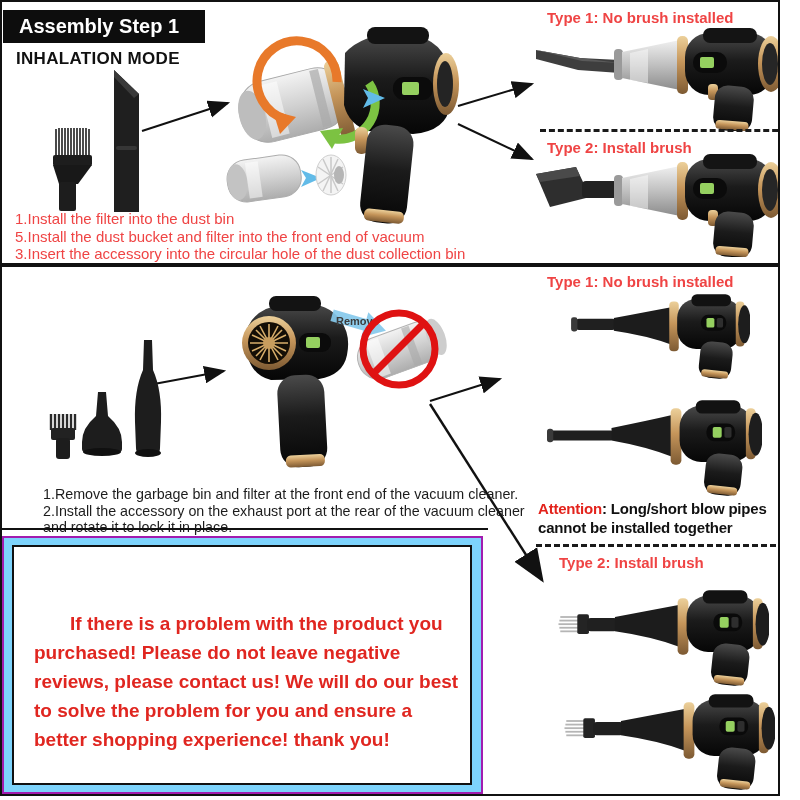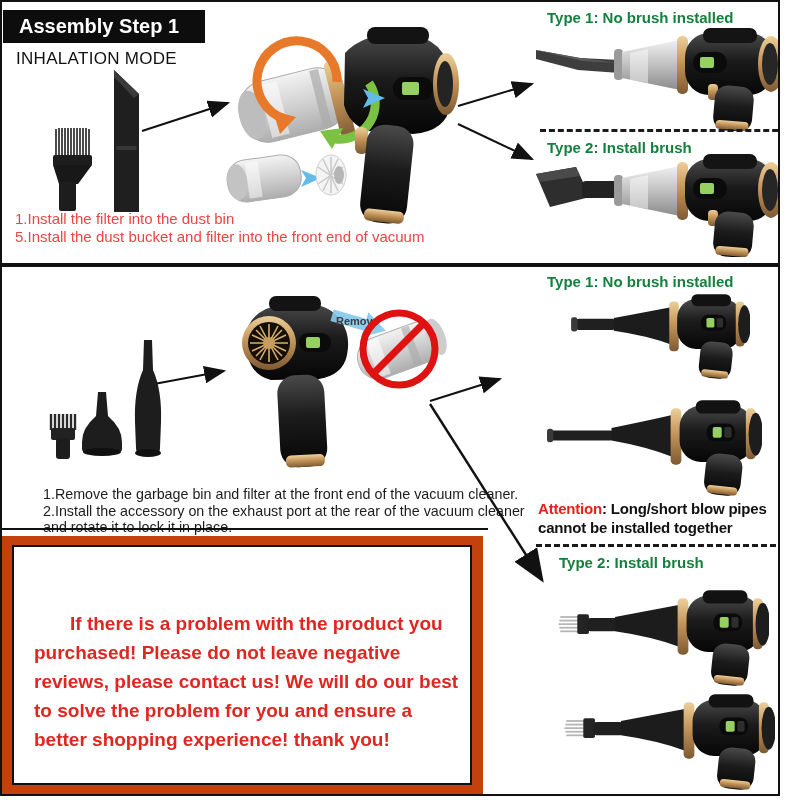--- a/index.html
+++ b/index.html
@@ -1,29 +1,29 @@
 <!DOCTYPE html>
 <html><head>
 <meta charset="utf-8">
 <style>
   * { box-sizing: border-box; margin: 0; padding: 0; }
   html,body { background:#fff; }
   body { font-family: "Liberation Sans", "DejaVu Sans", sans-serif; color:#141414; }
   .canvas { position:relative; width:780px; height:796px; border:2px solid #111; background:#fff; overflow:hidden; }
   .abs { position:absolute; }
   .step-header { background:#0d0d0d; color:#fff; font-weight:bold; font-size:20px; line-height:33px; padding-left:16px; width:202px; height:33px; }
-  .mode-label { font-weight:normal; font-size:17px; letter-spacing:0.3px; color:#111; }
-  .type-label { font-weight:bold; font-size:15px; color:#15803d; white-space:nowrap; }
+  .mode-label { font-weight:bold; font-size:17px; letter-spacing:0.3px; color:#111; }
+  .type-label { font-weight:bold; font-size:15px; color:#ef4444; white-space:nowrap; }
   .instr { font-size:15px; line-height:17.5px; color:#ef4444; }
   .instr2 { font-size:14.3px; line-height:16.5px; color:#1c1c1c; width:506px;margin-left:28px; }
   .dashed { border-top:3px dashed #1a1a1a; height:0; }
   .divider { background:#111; }
   .attention { font-weight:bold; font-size:15px; line-height:18.5px; width:258px; letter-spacing:-0.2px; color:#111; }
   .attention .red { color:#e3231c; }
-  .notice-outer { border:2px solid #c2410c; background:#c2410c; }
+  .notice-outer { border:2px solid #a21caf; background:#7dd3fc; }
   .notice-inner { border:2px solid #111; background:#fff; }
   .notice-text { color:#e02620; font-weight:bold; font-size:19px; line-height:29px; width:434px; text-indent:36px; }
   svg { display:block; }
 </style>
 </head>
 <body>
 
 <div class="canvas">
 
   <svg class="abs" style="left:0;top:0" width="796" height="796" viewBox="0 0 796 796">
@@ -177,20 +177,21 @@
     <rect x="178" y="56" width="10" height="16" rx="4" fill="url(#goldV)"></rect>
     <g transform="rotate(5 203 80)">
       <rect x="184" y="58" width="39" height="45" rx="13" fill="url(#bodyV)"></rect>
       <rect x="187" y="93" width="33" height="9" rx="4" fill="url(#goldV)"></rect>
     </g>
   </svg>
 
   <div class="abs" style="left:13px;top:208px;width:520px">
     <div class="instr">1.Install the filter into the dust bin</div>
     <div class="instr">5.Install the dust bucket and filter into the front end of vacuum</div>
+    <div class="instr">3.Insert the accessory into the circular hole of the dust collection bin</div>
   </div>
 
   <div class="abs divider" style="left:0;top:261px;width:796px;height:4px"></div>
 
 
   <svg class="abs" style="left:44px;top:410px" width="34" height="48" viewBox="0 0 34 48">
     <g stroke="#2a2a2a" stroke-width="2.4">
       <line x1="5" y1="2" x2="5" y2="18"></line>
         <line x1="9" y1="2" x2="9" y2="18"></line>
         <line x1="13" y1="2" x2="13" y2="18"></line>

